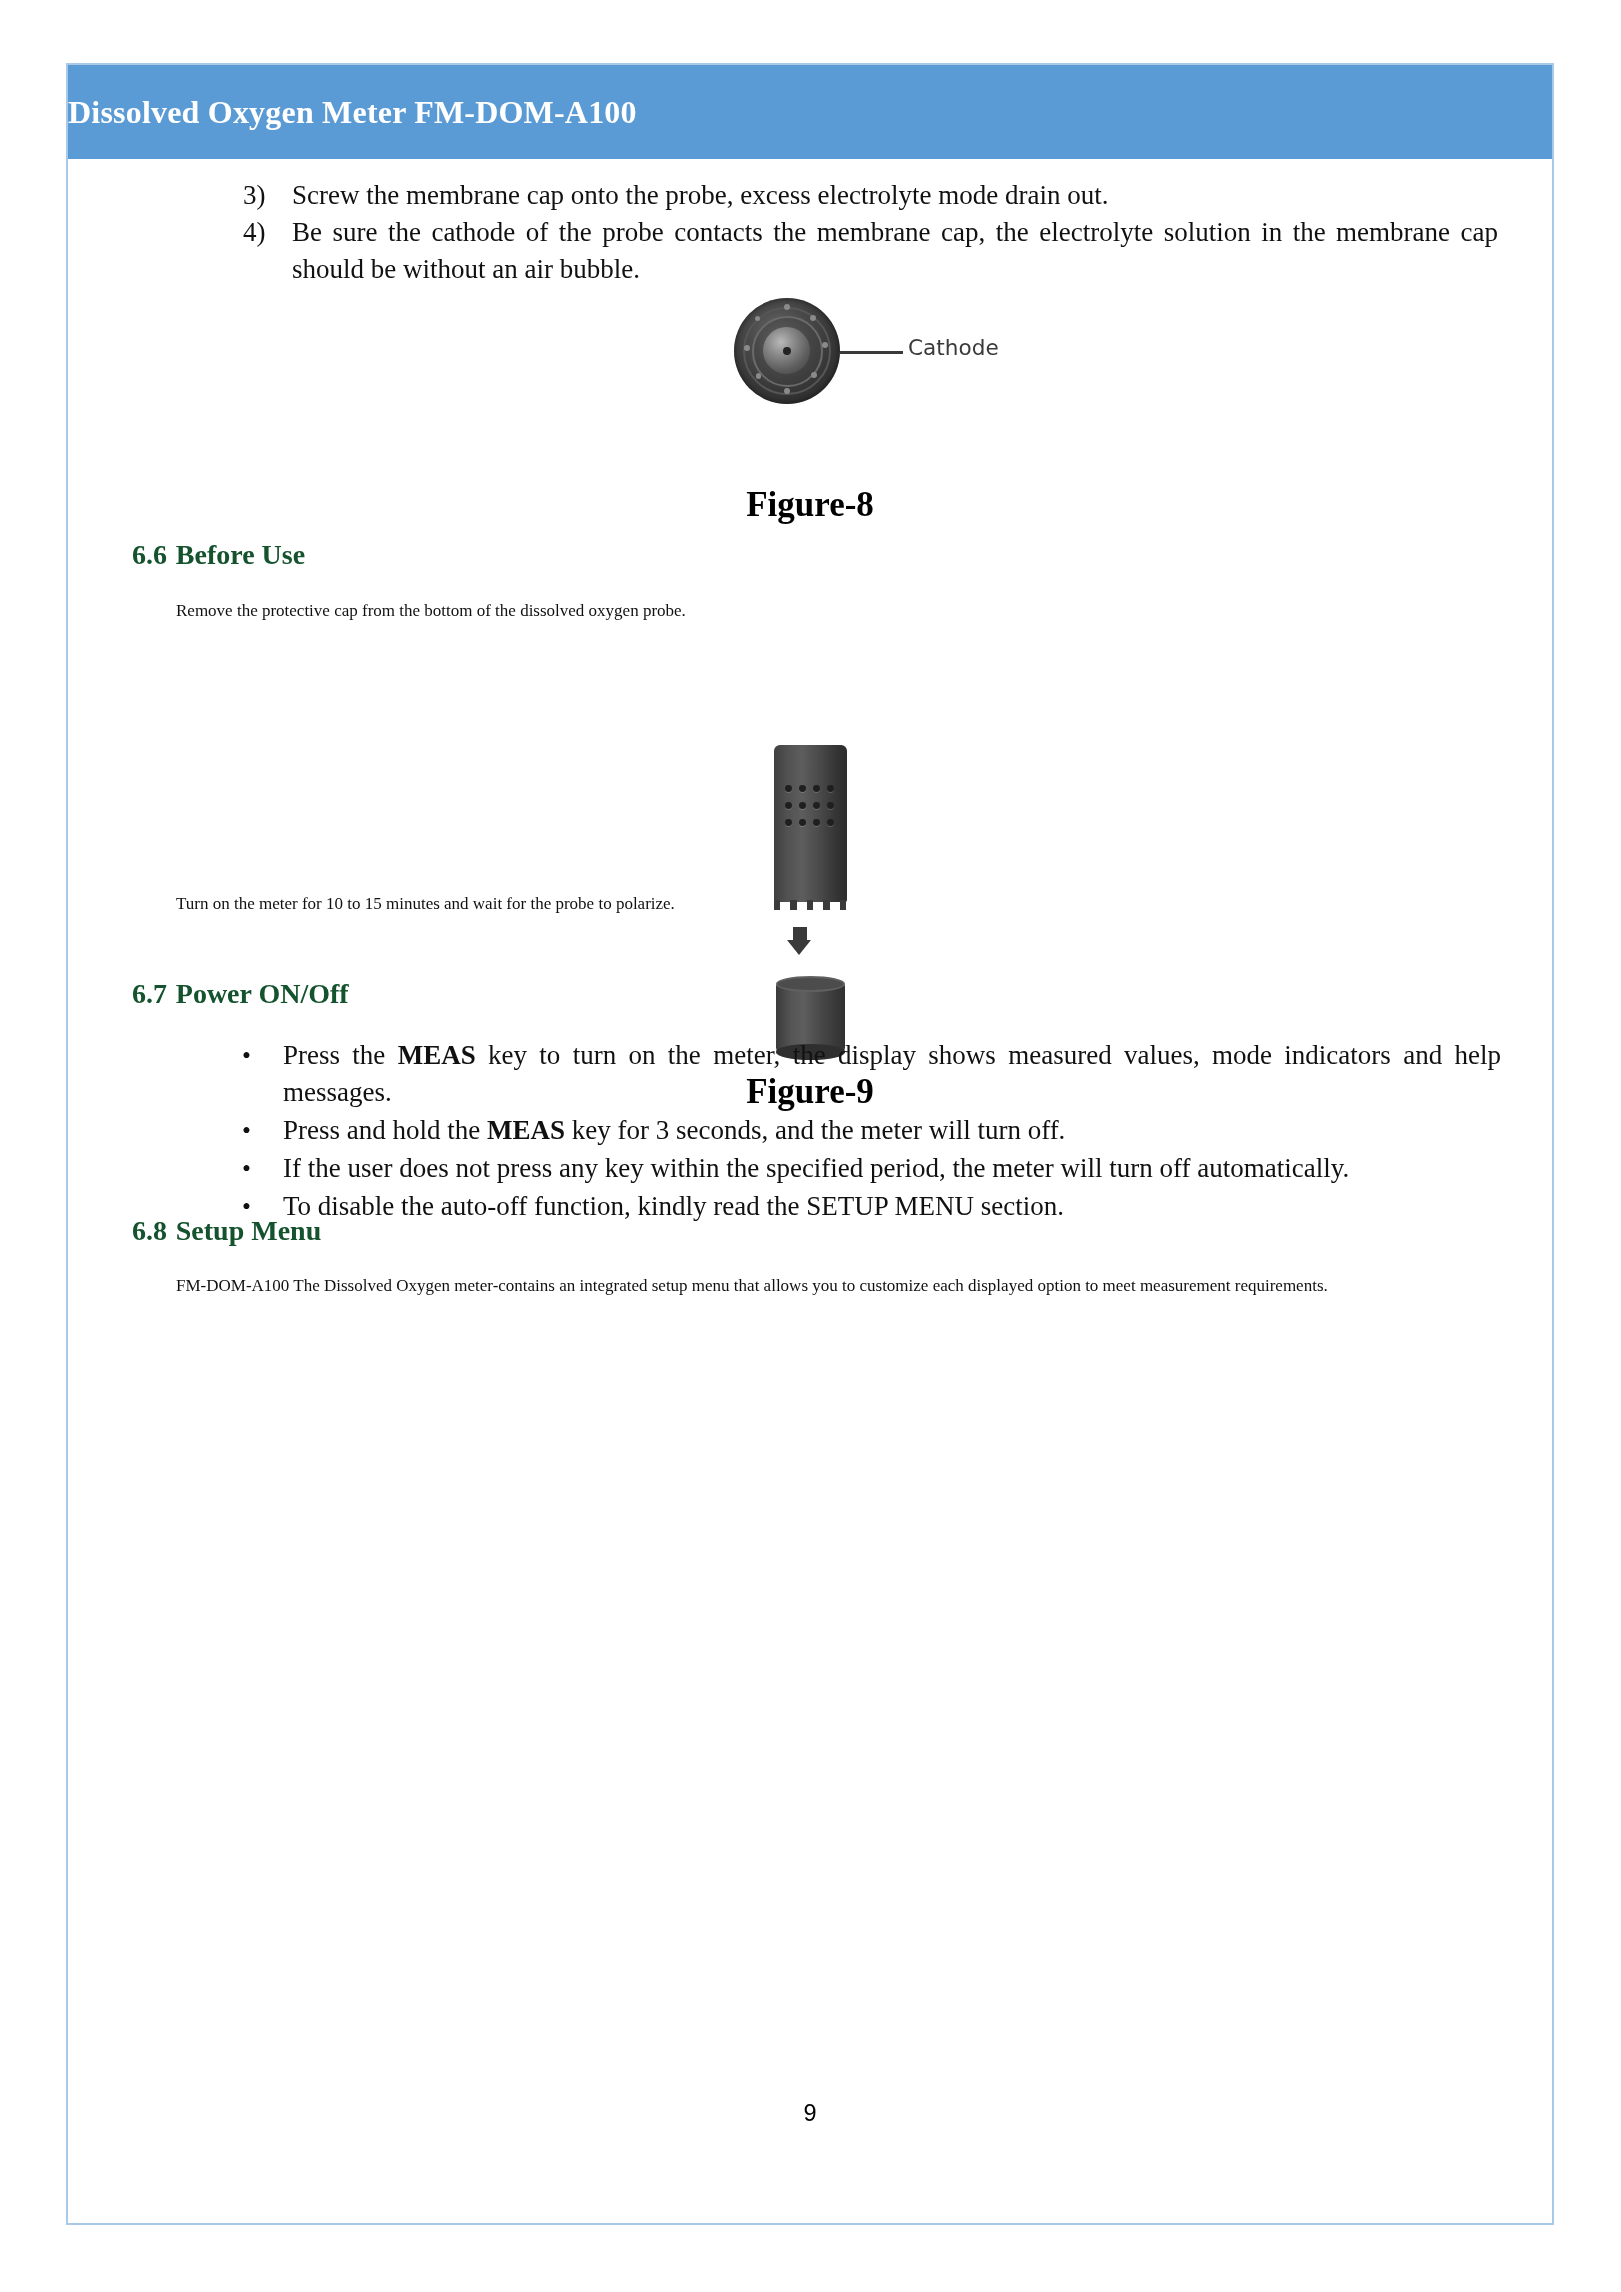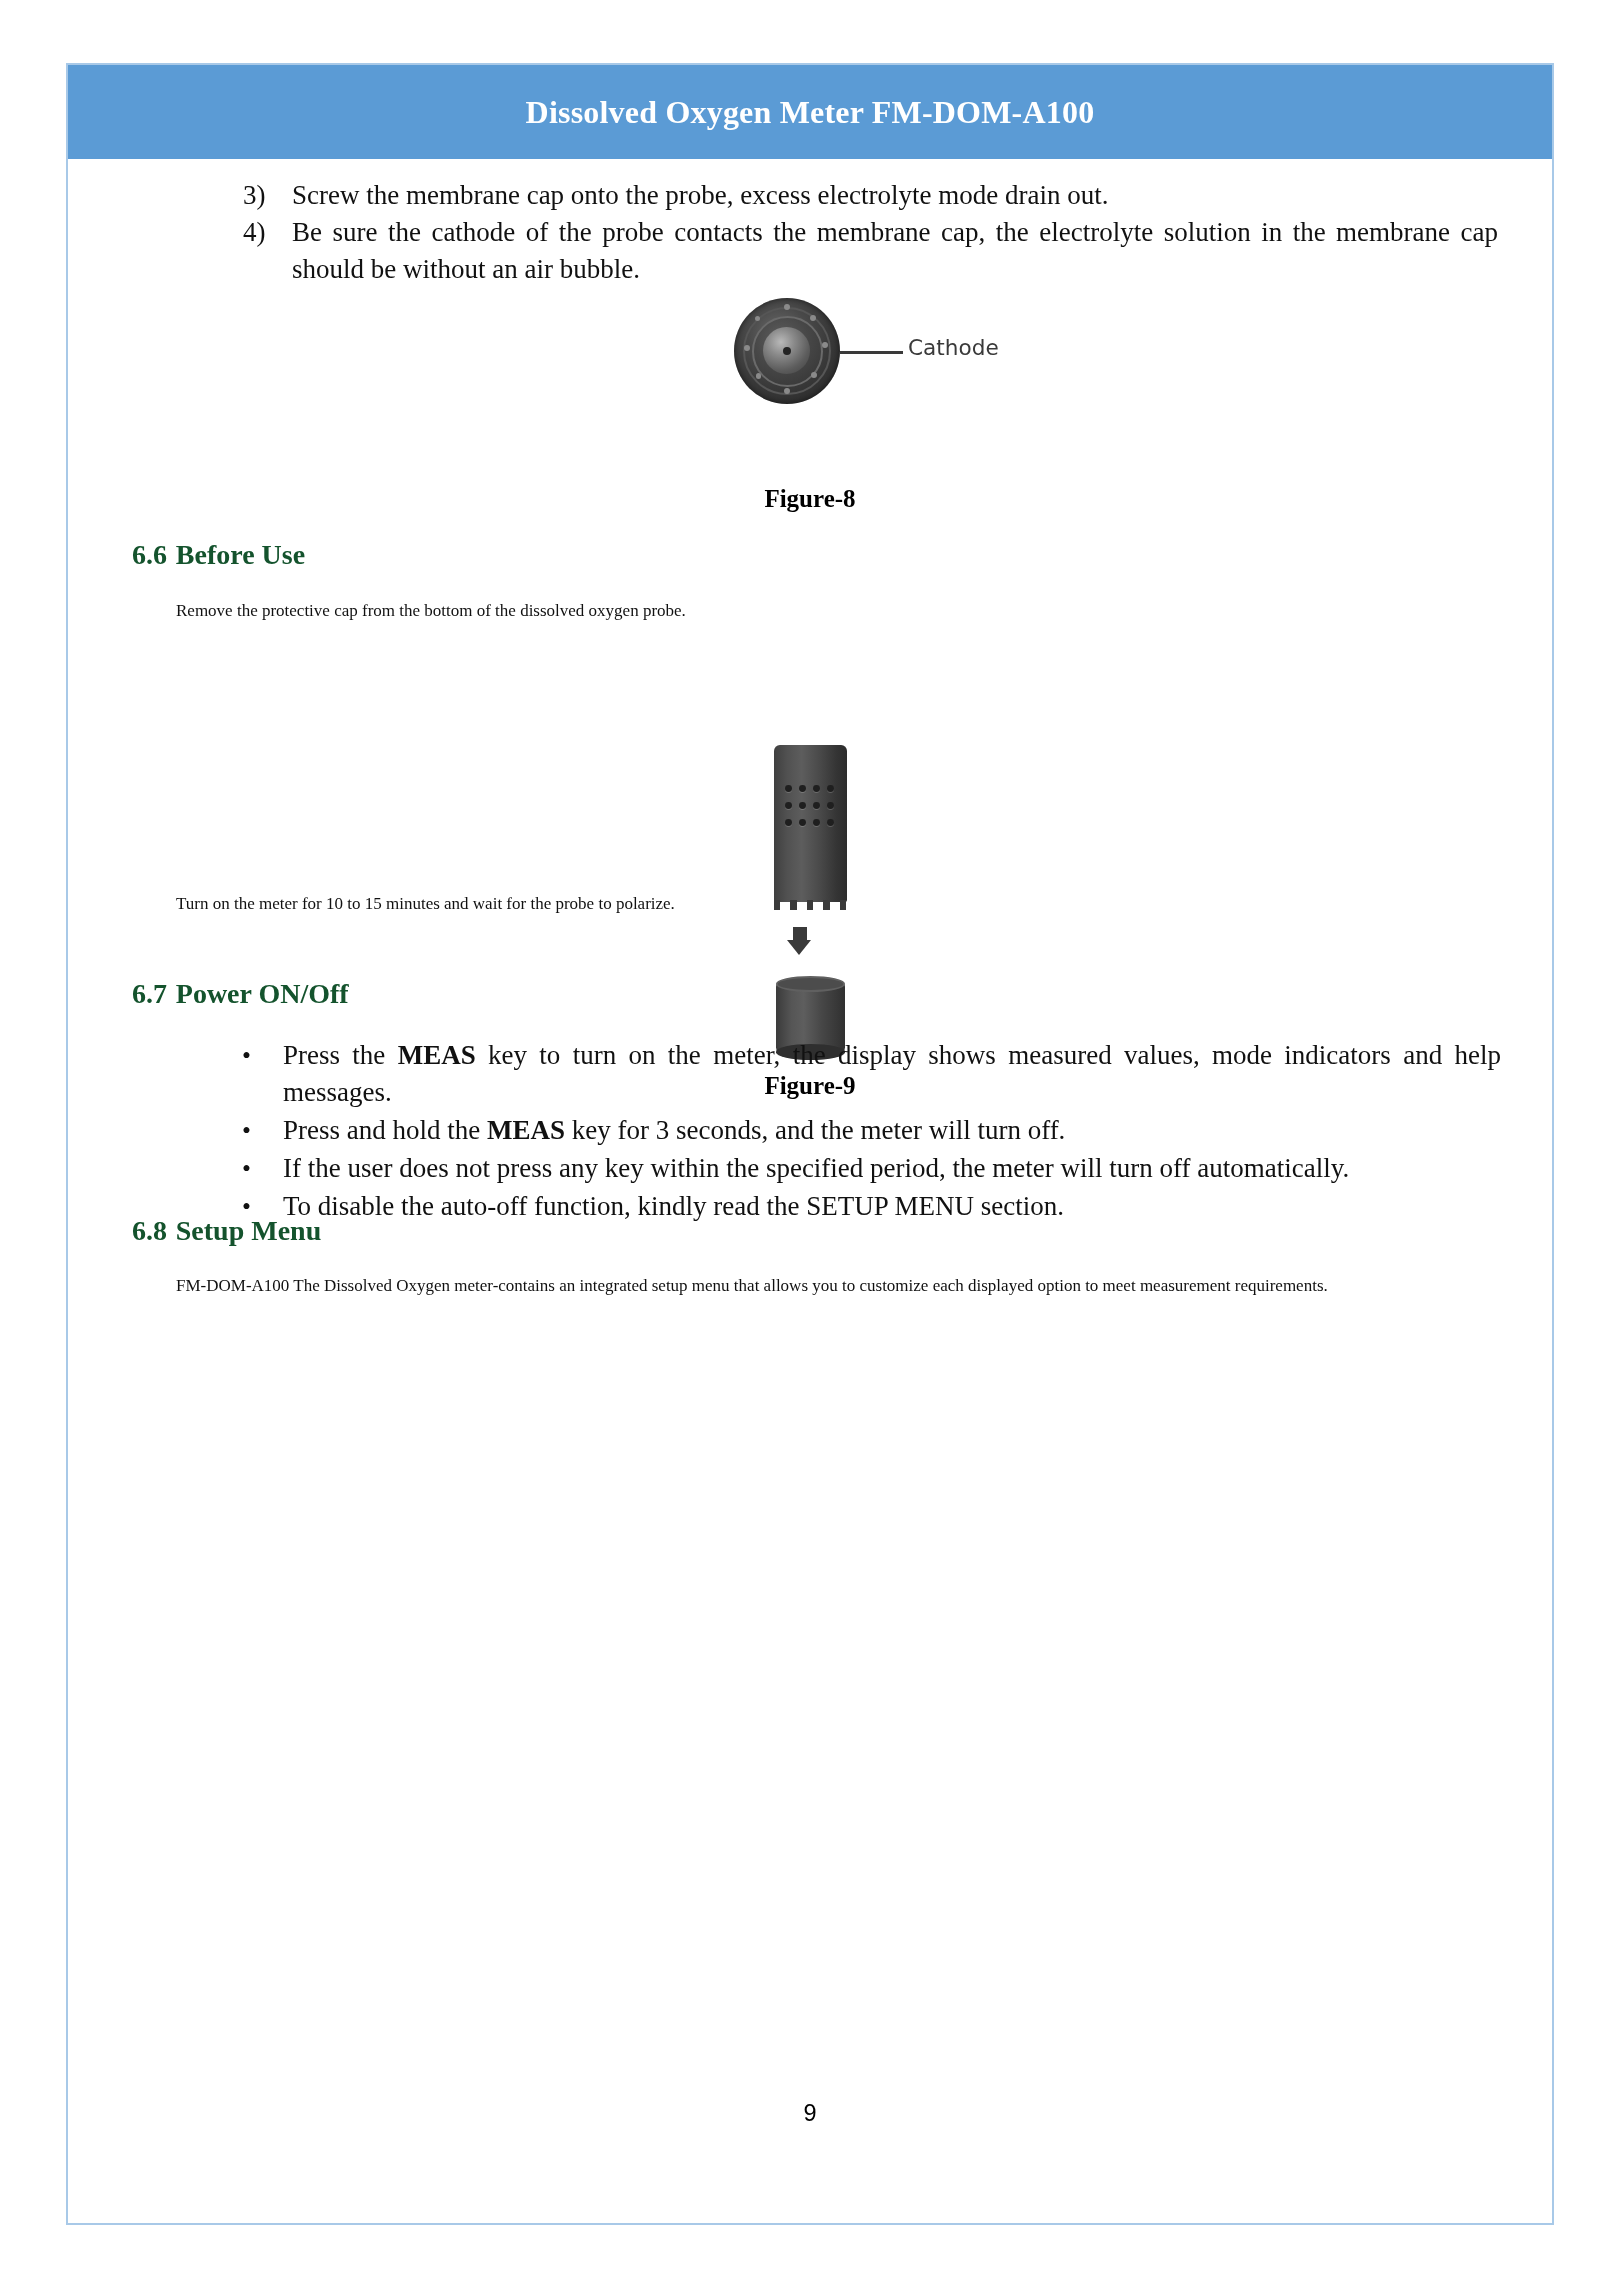--- a/index.html
+++ b/index.html
@@ -29,21 +29,20 @@
   
   .header-band {
     position: absolute;
     left: 68px;
     top: 65px;
     width: 1484px;
     height: 94px;
     background: #5b9bd5;
     display: flex;
     align-items: center;
-    justify-content: center;
     overflow: hidden;
   }
   .header-title {
     color: #ffffff;
     font-family: "Liberation Serif", serif;
     font-weight: bold;
     font-size: 32px;
     letter-spacing: 0.2px;
     white-space: nowrap;
   }
@@ -163,21 +162,21 @@
     font-size: 21.6px;
     color: #3a3a3a;
     white-space: nowrap;
   }
 
   
   .fig-caption {
     position: absolute;
     width: 1488px;
     text-align: center;
-    font-size: 25px;
+    font-size: 35px;
     font-weight: bold;
     color: #000000;
   }
   .fig8-caption { left: 0; top: 326px; }
   .fig9-caption { left: 0; top: 913px; }
 
   
   .section-heading {
     position: absolute;
     left: 66px;

